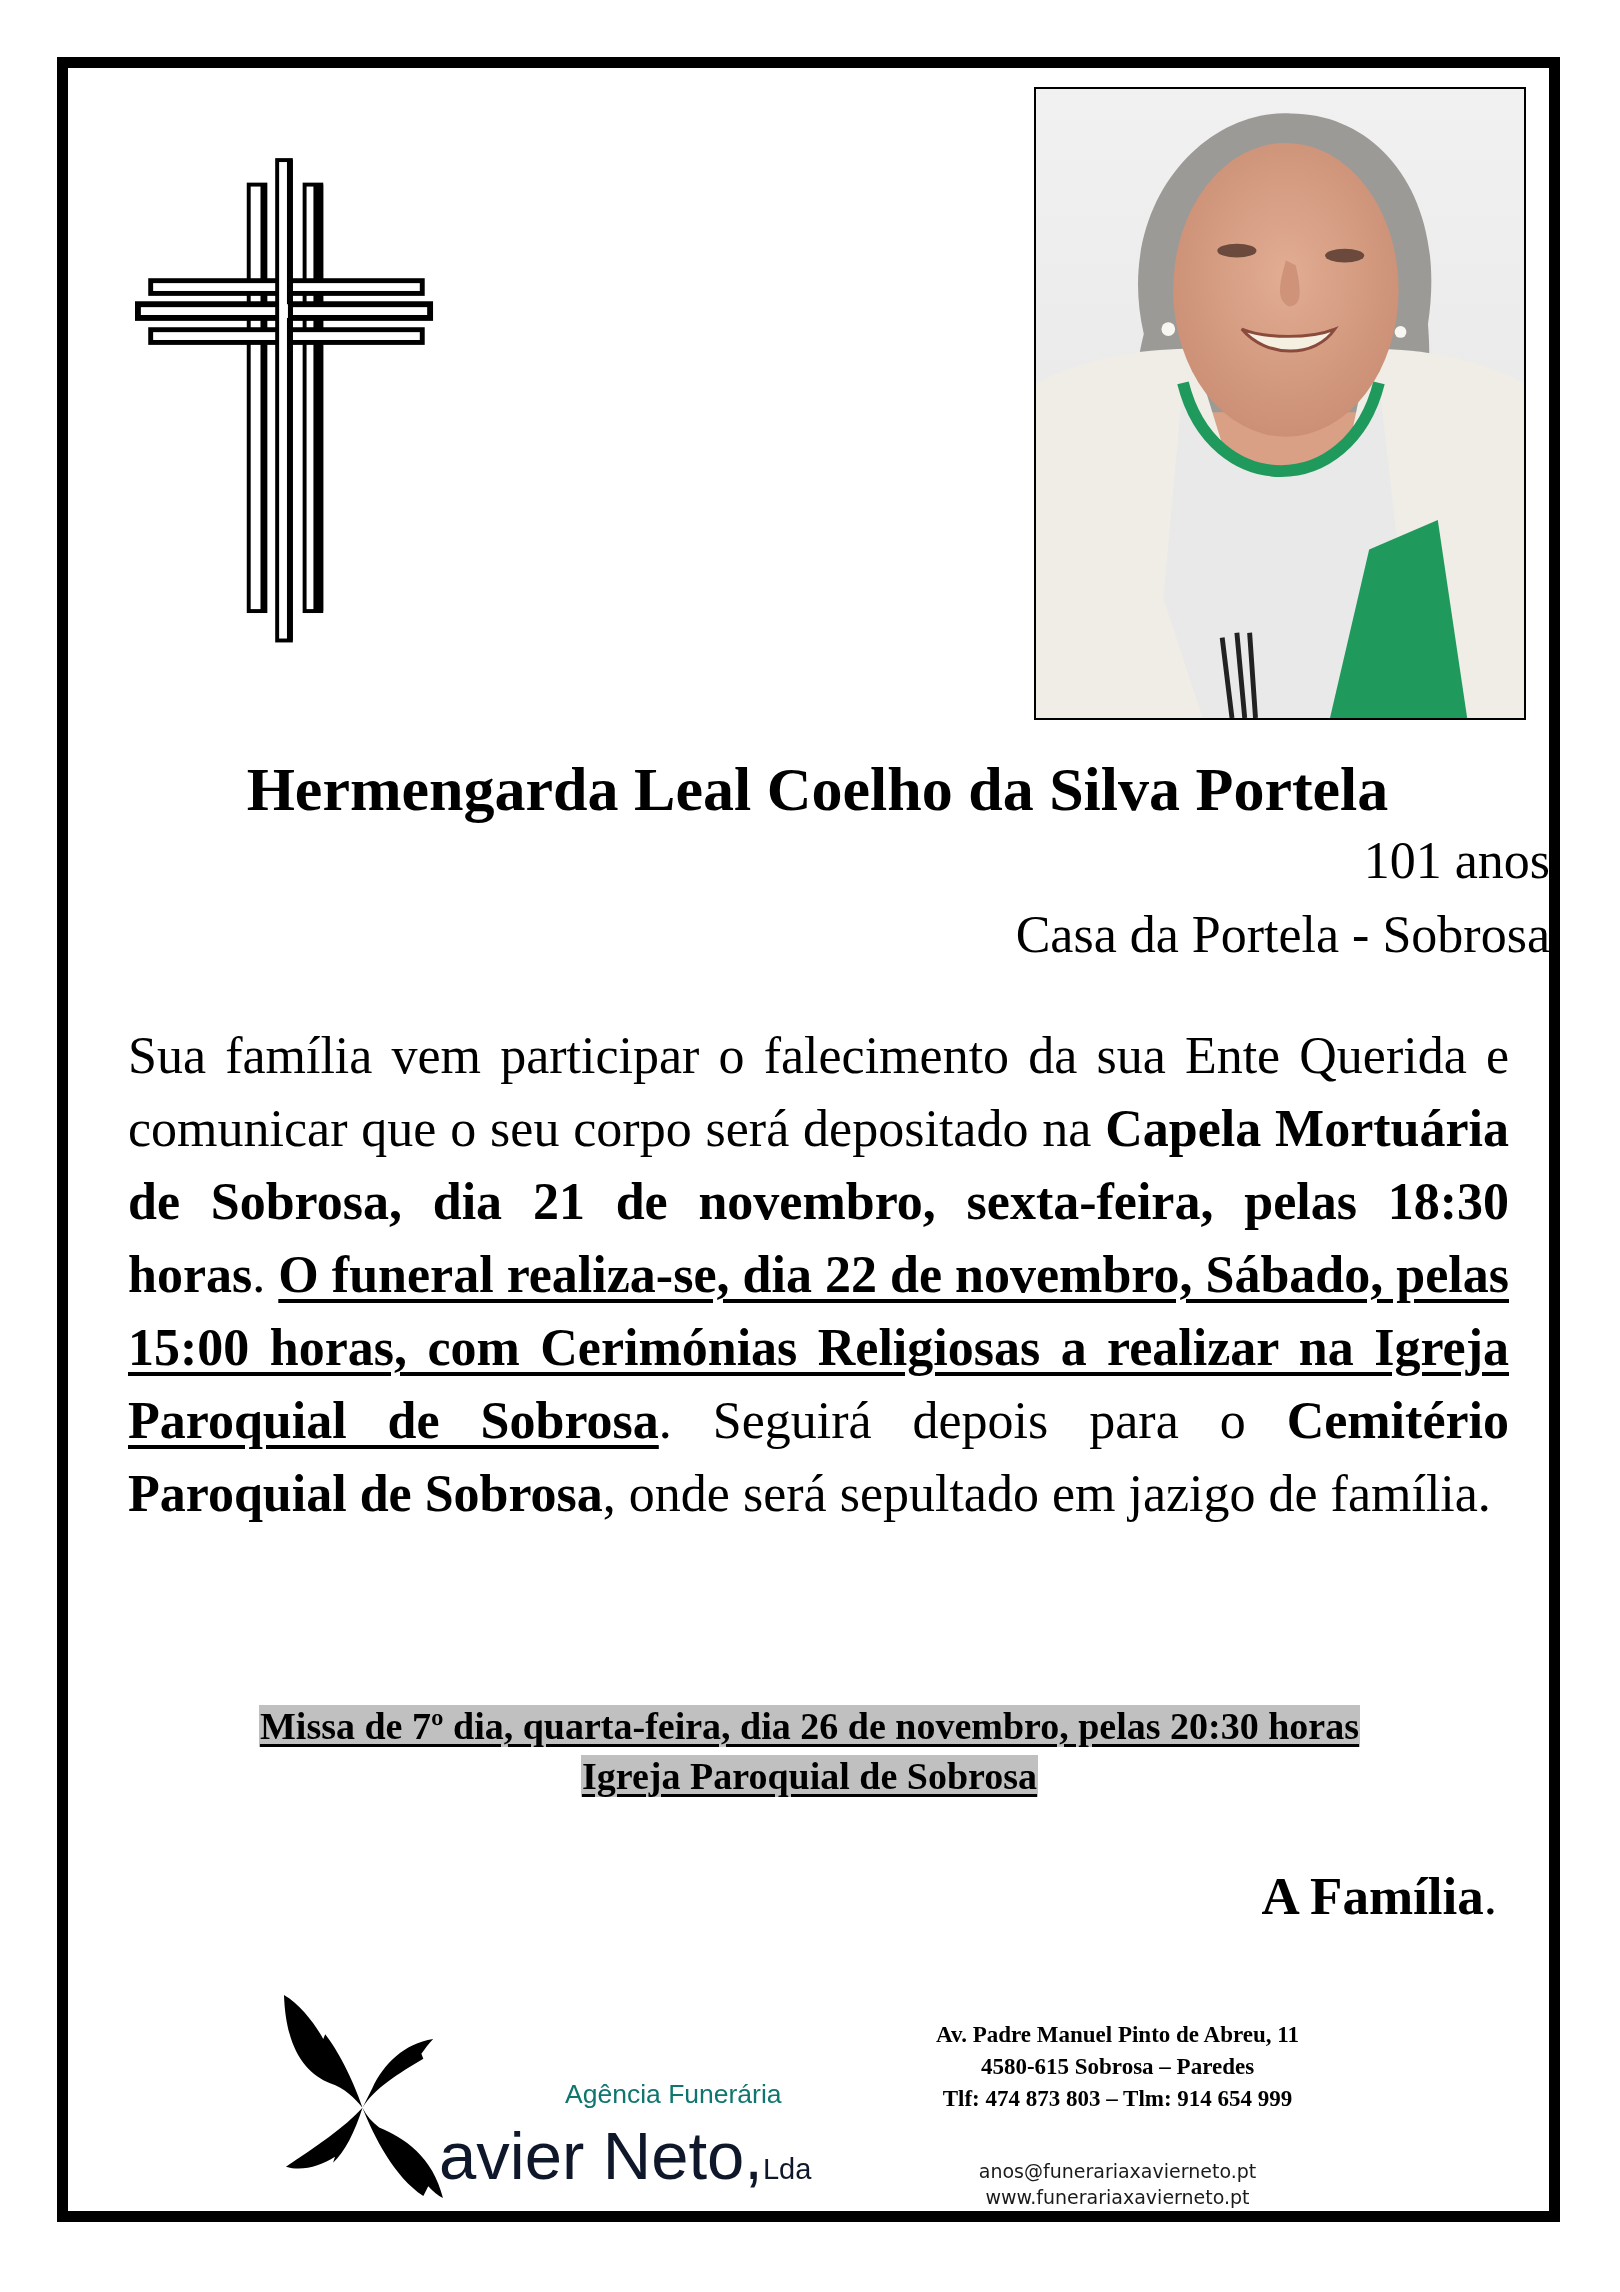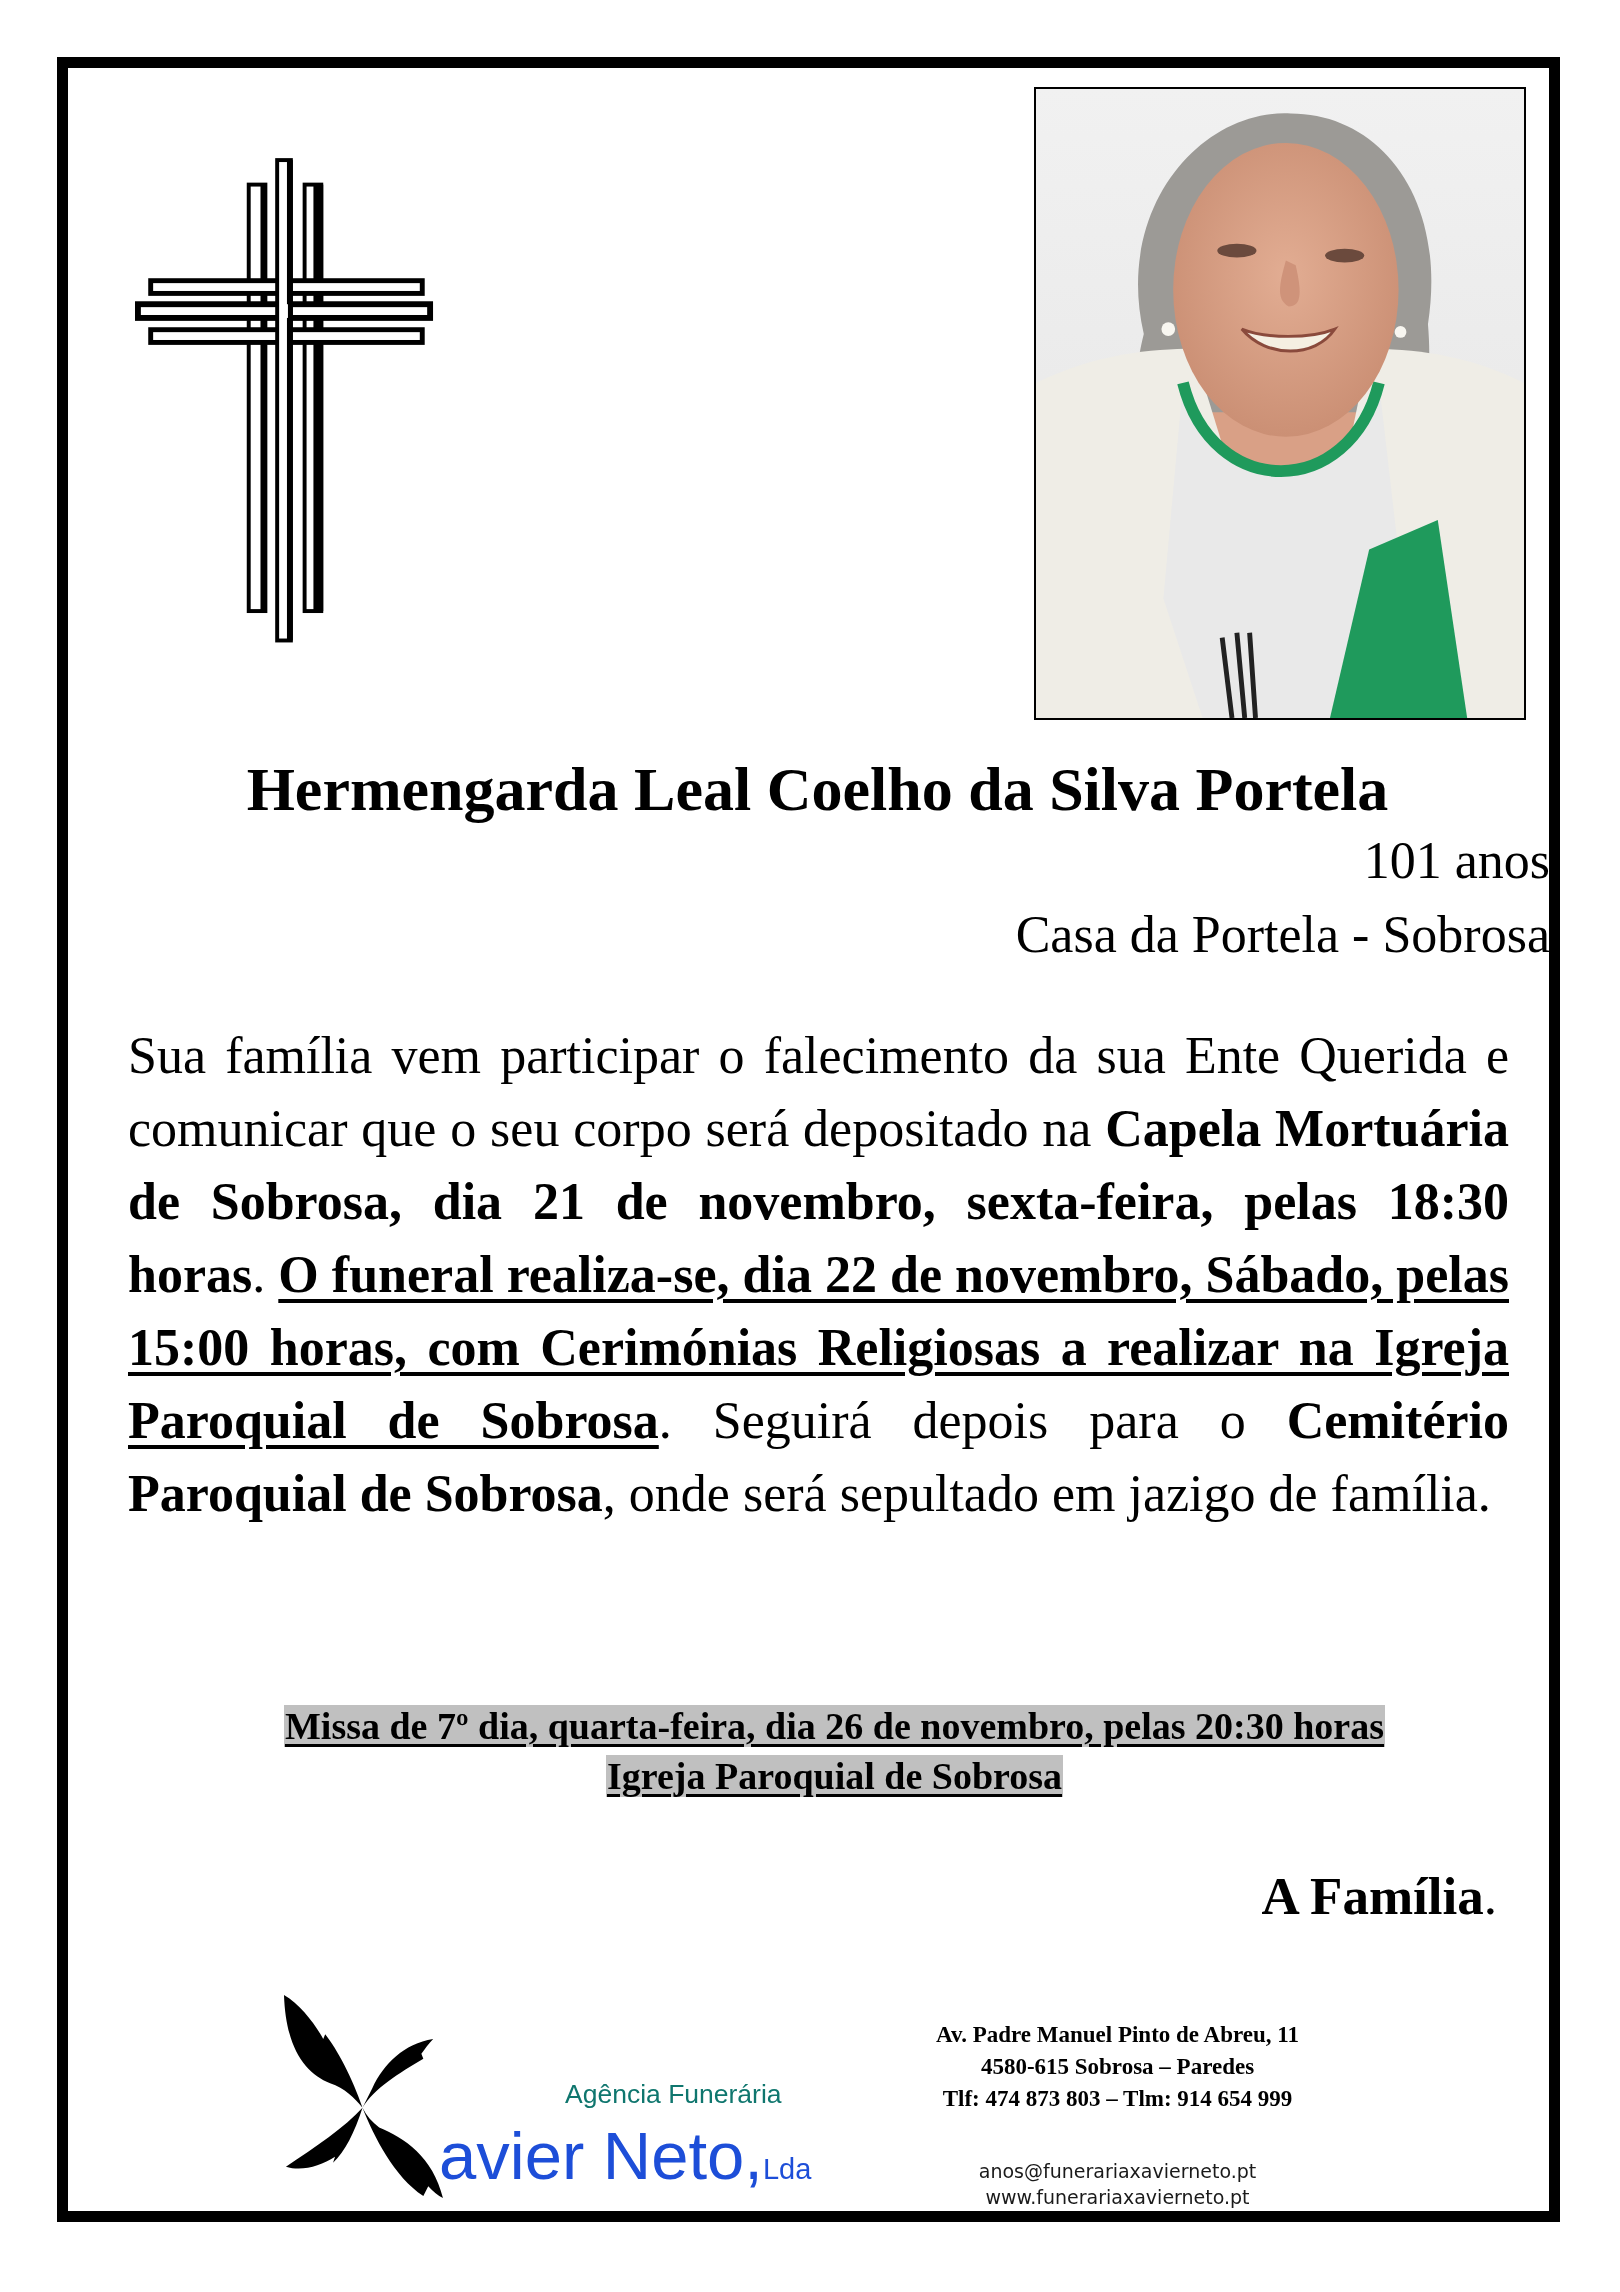--- a/index.html
+++ b/index.html
@@ -24,38 +24,38 @@
   .place { position: absolute; left: 69px; width: 1481px; top: 900px; text-align: right; font-size: 52px; line-height: 69px; }
   .body-text {
     position: absolute; left: 116px; width: 1381px; top: 1007px;
     font-size: 52px; line-height: 73px; text-align: justify; text-align-last: left; margin: 12px;
     letter-spacing: 0px;
   }
   .body-text b { font-weight: bold; }
   .body-text u { text-decoration: underline; text-decoration-thickness: 3.9px; text-underline-offset: 6.9px; }
   .missa {
     position: absolute; left: 69px; width: 1481px; top: 1701px; text-align: center;
-    font-size: 38px; font-weight: bold; line-height: 50px; margin-left: 25px;
+    font-size: 38px; font-weight: bold; line-height: 50px;
   }
   .missa span {
     background: #c0c0c0; text-decoration: underline; text-decoration-thickness: 2.9px; text-underline-offset: 4.9px;
     padding: 0 1px;
   }
   .signature {
     position: absolute; right: 123px; top: 1862px; font-size: 53px; font-weight: bold; line-height: 69px;
   }
   .signature .dot { font-weight: normal; }
   .logo-x { position: absolute; left: 276px; top: 1990px; width: 172px; height: 211px; }
   .logo-sub {
     position: absolute; left: 565px; top: 2078px; font-family: "Liberation Sans", "DejaVu Sans", sans-serif;
     font-size: 26.5px; color: #0f766e; line-height: 33px;
   }
   .logo-main {
     position: absolute; left: 439px; top: 2117px; font-family: "Liberation Sans", "DejaVu Sans", sans-serif;
-    font-size: 67px; color: #1d4ed8; line-height: 78px; white-space: nowrap;
+    font-size: 67px; color: #0f172a; line-height: 78px; white-space: nowrap;
   }
   .logo-main .lda { font-size: 29px; }
   .contact {
     position: absolute; left: 887px; width: 461px; top: 2019px; text-align: center;
     font-size: 23px; font-weight: bold; line-height: 32px;
   }
   .web {
     position: absolute; left: 887px; width: 461px; top: 2159px; text-align: center;
     font-family: "DejaVu Sans", "Liberation Sans", sans-serif; font-size: 19px; line-height: 25.5px; color: #1a1a1a;
   }

